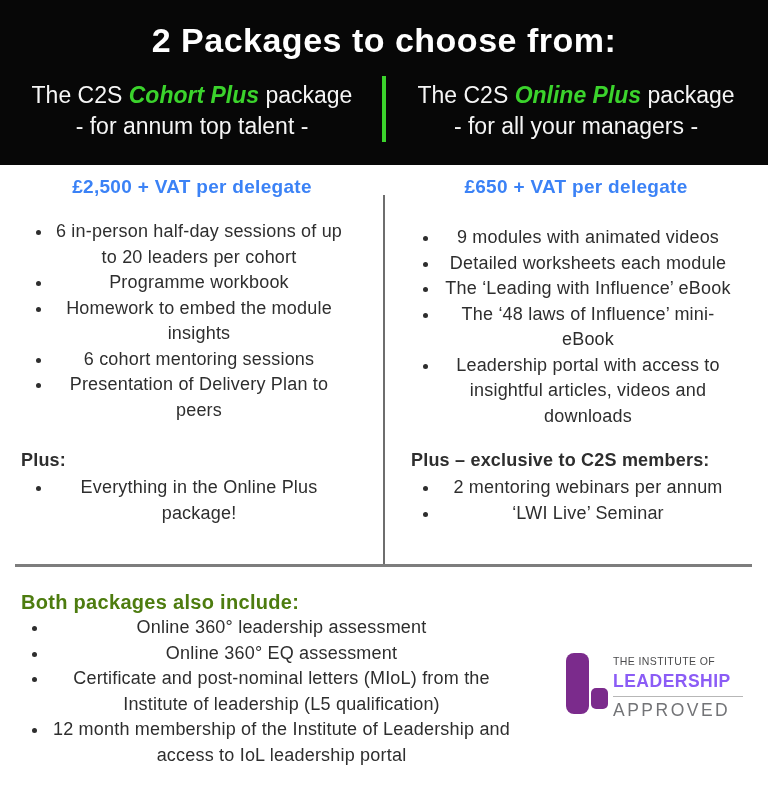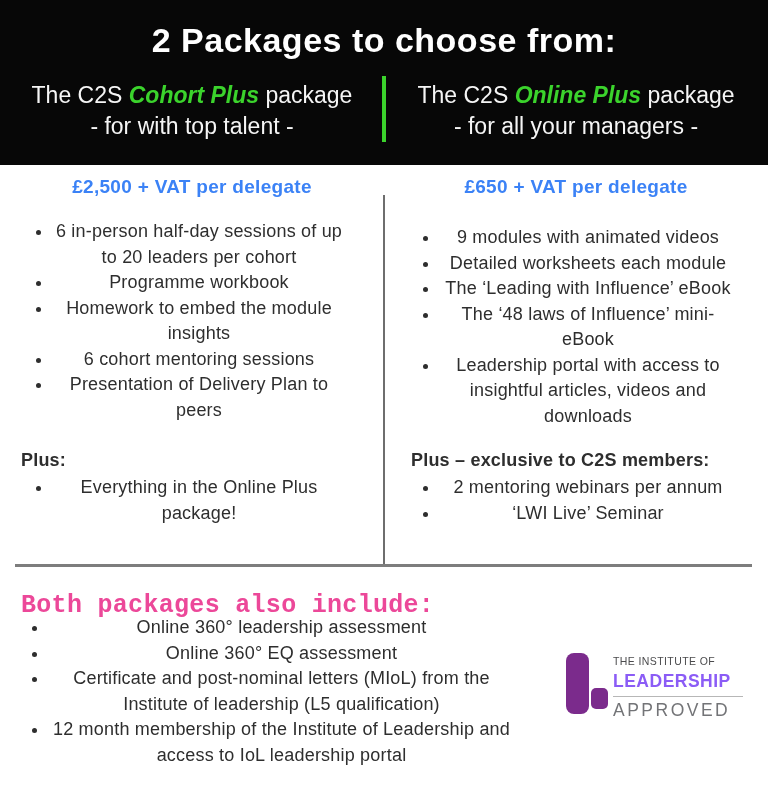--- a/index.html
+++ b/index.html
@@ -31,21 +31,21 @@
   .plus-head{position:absolute;top:450px;font-size:18px;font-weight:bold;letter-spacing:.2px;}
   .plus-head.left{left:21px;}
   .plus-head.right{left:411px;}
   .plus-list-left{position:absolute;left:17px;top:475px;width:292px;}
   .plus-list-right{position:absolute;left:404px;top:475px;width:296px;}
   
   .v-divider{position:absolute;left:383px;top:195px;width:2px;height:370px;background:#6e6e6e;}
   .h-divider{position:absolute;left:15px;top:564px;width:737px;height:3px;background:#7d7d7d;}
   
   .footer-head{position:absolute;left:21px;top:591px;
-               color:#ec4899;font-size:25px;font-weight:bold;letter-spacing:.3px;font-family:Liberation Mono, monospace;}
+               color:#4d7c0f;font-size:20px;font-weight:bold;letter-spacing:.3px;}
   .list-footer{position:absolute;left:13px;top:615px;width:465px;}
   
   .logo{position:absolute;left:558px;top:648px;width:196px;height:80px;}
   .logo-bar{position:absolute;left:8px;top:5px;width:23px;height:61px;background:#7b2b8c;border-radius:8px;}
   .logo-square{position:absolute;left:33px;top:40px;width:17px;height:21px;background:#7b2b8c;border-radius:5px;}
   .logo-text{position:absolute;left:55px;top:7px;width:134px;}
   .logo-line1{font-size:10.5px;color:#4b4b4d;letter-spacing:.4px;white-space:nowrap;}
   .logo-line2{font-size:17.5px;font-weight:bold;color:#8b5cf6;letter-spacing:.5px;margin-top:4px;white-space:nowrap;}
   .logo-rule{width:130px;height:1px;background:#b7b7b7;margin:4px 0 3px 0;}
   .logo-line3{font-size:17.5px;color:#737477;letter-spacing:2.5px;white-space:nowrap;}
@@ -53,21 +53,21 @@
 </head>
 <body>
 
 <div id="canvas">
 
   <div class="header">
     <h1 class="title">2 Packages to choose from:</h1>
     <div class="subrow">
       <div class="sub">
         <div><span>The C2S </span><span class="hl">Cohort Plus</span><span> package</span></div>
-        <div>- for with top talent -</div>
+        <div>- for annum top talent -</div>
       </div>
       <div class="sub">
         <div><span>The C2S </span><span class="hl">Online Plus</span><span> package</span></div>
         <div>- for all your managers -</div>
       </div>
     </div>
     <div class="header-divider"></div>
   </div>
 
   <div class="price left">£2,500 + VAT per delegate</div>

